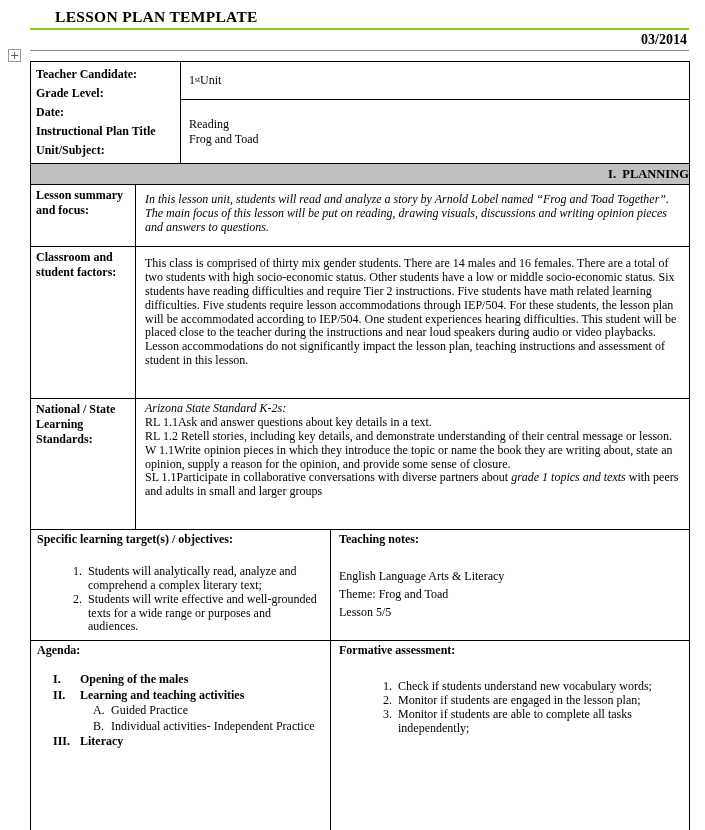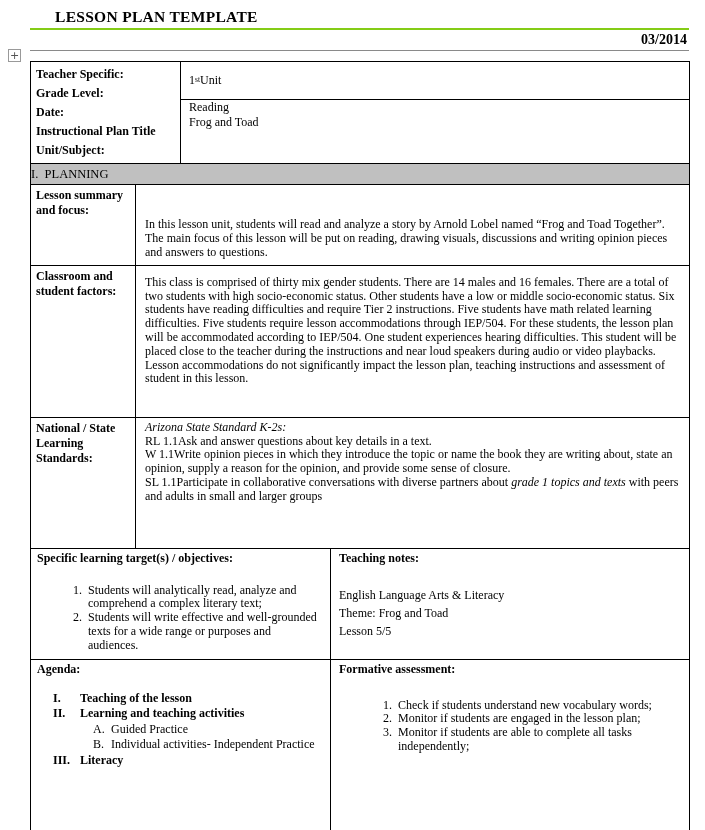--- a/index.html
+++ b/index.html
@@ -28,32 +28,32 @@
   .tbl { margin: 10px 15px 0 30px; border: 1px solid #000; font-size: 12px; line-height: 1.15; }
   .row { display: flex; border-top: 1px solid #000; }
   .row:first-child { border-top: none; }
 
   
   .hlabels { width: 150px; border-right: 1px solid #000; padding: 3px 5px; }
   .hlabel { font-weight: bold; line-height: 19px; white-space: nowrap; }
   .hvalues { flex: 1; display: flex; flex-direction: column; }
   .hv1 { height: 38px; border-bottom: 1px solid #000; display: flex; align-items: center; padding-left: 8px; }
   .hv1 sup { font-size: 0.62em; }
-  .hv2 { flex: 1; display: flex; flex-direction: column; padding-left: 8px; line-height: 15px; }
+  .hv2 { flex: 1; display: flex; flex-direction: column; justify-content: center; padding-left: 8px; line-height: 15px; }
 
   .section-bar {
-    background: #c0c0c0; font-weight: normal; text-align: left;
+    background: #c0c0c0; font-weight: bold; text-align: right;
     padding: 3px 0; white-space: pre-wrap; font-size: 12.5px; display: block;
   }
 
   .lbl { width: 105px; border-right: 1px solid #000; padding: 3px 5px; font-weight: bold; line-height: 15px; flex-shrink: 0; }
   .cnt { flex: 1; padding: 3px 9px 5px 9px; }
   .cnt p { margin: 0; }
   .summary-row { min-height: 62px; }
-  .summary-cnt p { margin-top: 30px; }
+  .summary-cnt p { margin-top: 5px; font-style: italic; }
   .factors-row { min-height: 152px; }
   .factors-cnt p { margin-top: 7px; }
   .standards-row { min-height: 131px; }
   .standards-cnt div { margin: 0; }
   .ital { font-style: italic; }
 
   .half-left { width: 300px; border-right: 1px solid #000; padding: 3px 6px 6px 6px; flex-shrink: 0; }
   .half-right { flex: 1; padding: 3px 6px 6px 8px; }
   .cell-label { font-weight: bold; }
 
@@ -85,21 +85,21 @@
   <div class="date-row">
     <span>03/2014</span>
   </div>
 
   <div class="move-handle">+</div>
 
   <div class="tbl">
 
     <div class="row">
       <div class="hlabels">
-        <div class="hlabel">Teacher Specific:</div>
+        <div class="hlabel">Teacher Candidate:</div>
         <div class="hlabel">Grade Level:</div>
         <div class="hlabel">Date:</div>
         <div class="hlabel">Instructional Plan Title</div>
         <div class="hlabel">Unit/Subject:</div>
       </div>
       <div class="hvalues">
         <div class="hv1">
           <span>1</span>
             <sup>st</sup>
             <span> Unit</span>
@@ -125,20 +125,21 @@
       <div class="cnt factors-cnt">
         <p>This class is comprised of thirty mix gender students. There are 14 males and 16 females. There are a total of two students with high socio-economic status. Other students have a low or middle socio-economic status. Six students have reading difficulties and require Tier 2 instructions. Five students have math related learning difficulties. Five students require lesson accommodations through IEP/504. For these students, the lesson plan will be accommodated according to IEP/504. One student experiences hearing difficulties. This student will be placed close to the teacher during the instructions and near loud speakers during audio or video playbacks.  Lesson accommodations do not significantly impact the lesson plan, teaching instructions and assessment of student in this lesson.</p>
       </div>
     </div>
 
     <div class="row standards-row">
       <div class="lbl">National / State Learning Standards:</div>
       <div class="cnt standards-cnt">
         <div class="ital">Arizona State Standard K-2s:</div>
         <div>RL 1.1Ask and answer questions about key details in a text.</div>
+        <div>RL 1.2 Retell stories, including key details, and demonstrate understanding of their central message or lesson.</div>
         <div>W 1.1Write opinion pieces in which they introduce the topic or name the book they are writing about, state an opinion, supply a reason for the opinion, and provide some sense of closure.</div>
         <div><span>SL 1.1Participate in collaborative conversations with diverse partners about </span><span class="ital">grade 1 topics and texts</span><span> with peers and adults in small and larger groups</span></div>
       </div>
     </div>
 
     <div class="row objectives-row">
       <div class="half-left">
         <div class="cell-label">Specific learning target(s) / objectives:</div>
         <ol class="num-list">
           <li>Students will analytically read, analyze and comprehend a complex literary text;</li>
@@ -154,21 +155,21 @@
         </div>
       </div>
     </div>
 
     <div class="row agenda-row">
       <div class="half-left">
         <div class="cell-label">Agenda:</div>
         <div class="outline">
           <div class="o-row">
             <span class="roman">I.</span>
-              <span class="o-text">Teaching of the lesson</span>
+              <span class="o-text">Opening of the males</span>
           </div>
           <div class="o-row">
             <span class="roman">II.</span>
               <span class="o-text">Learning and teaching activities</span>
           </div>
           <div class="o-row">
             <span class="letter">A.</span>
               <span class="s-text">Guided Practice</span>
           </div>
           <div class="o-row">

